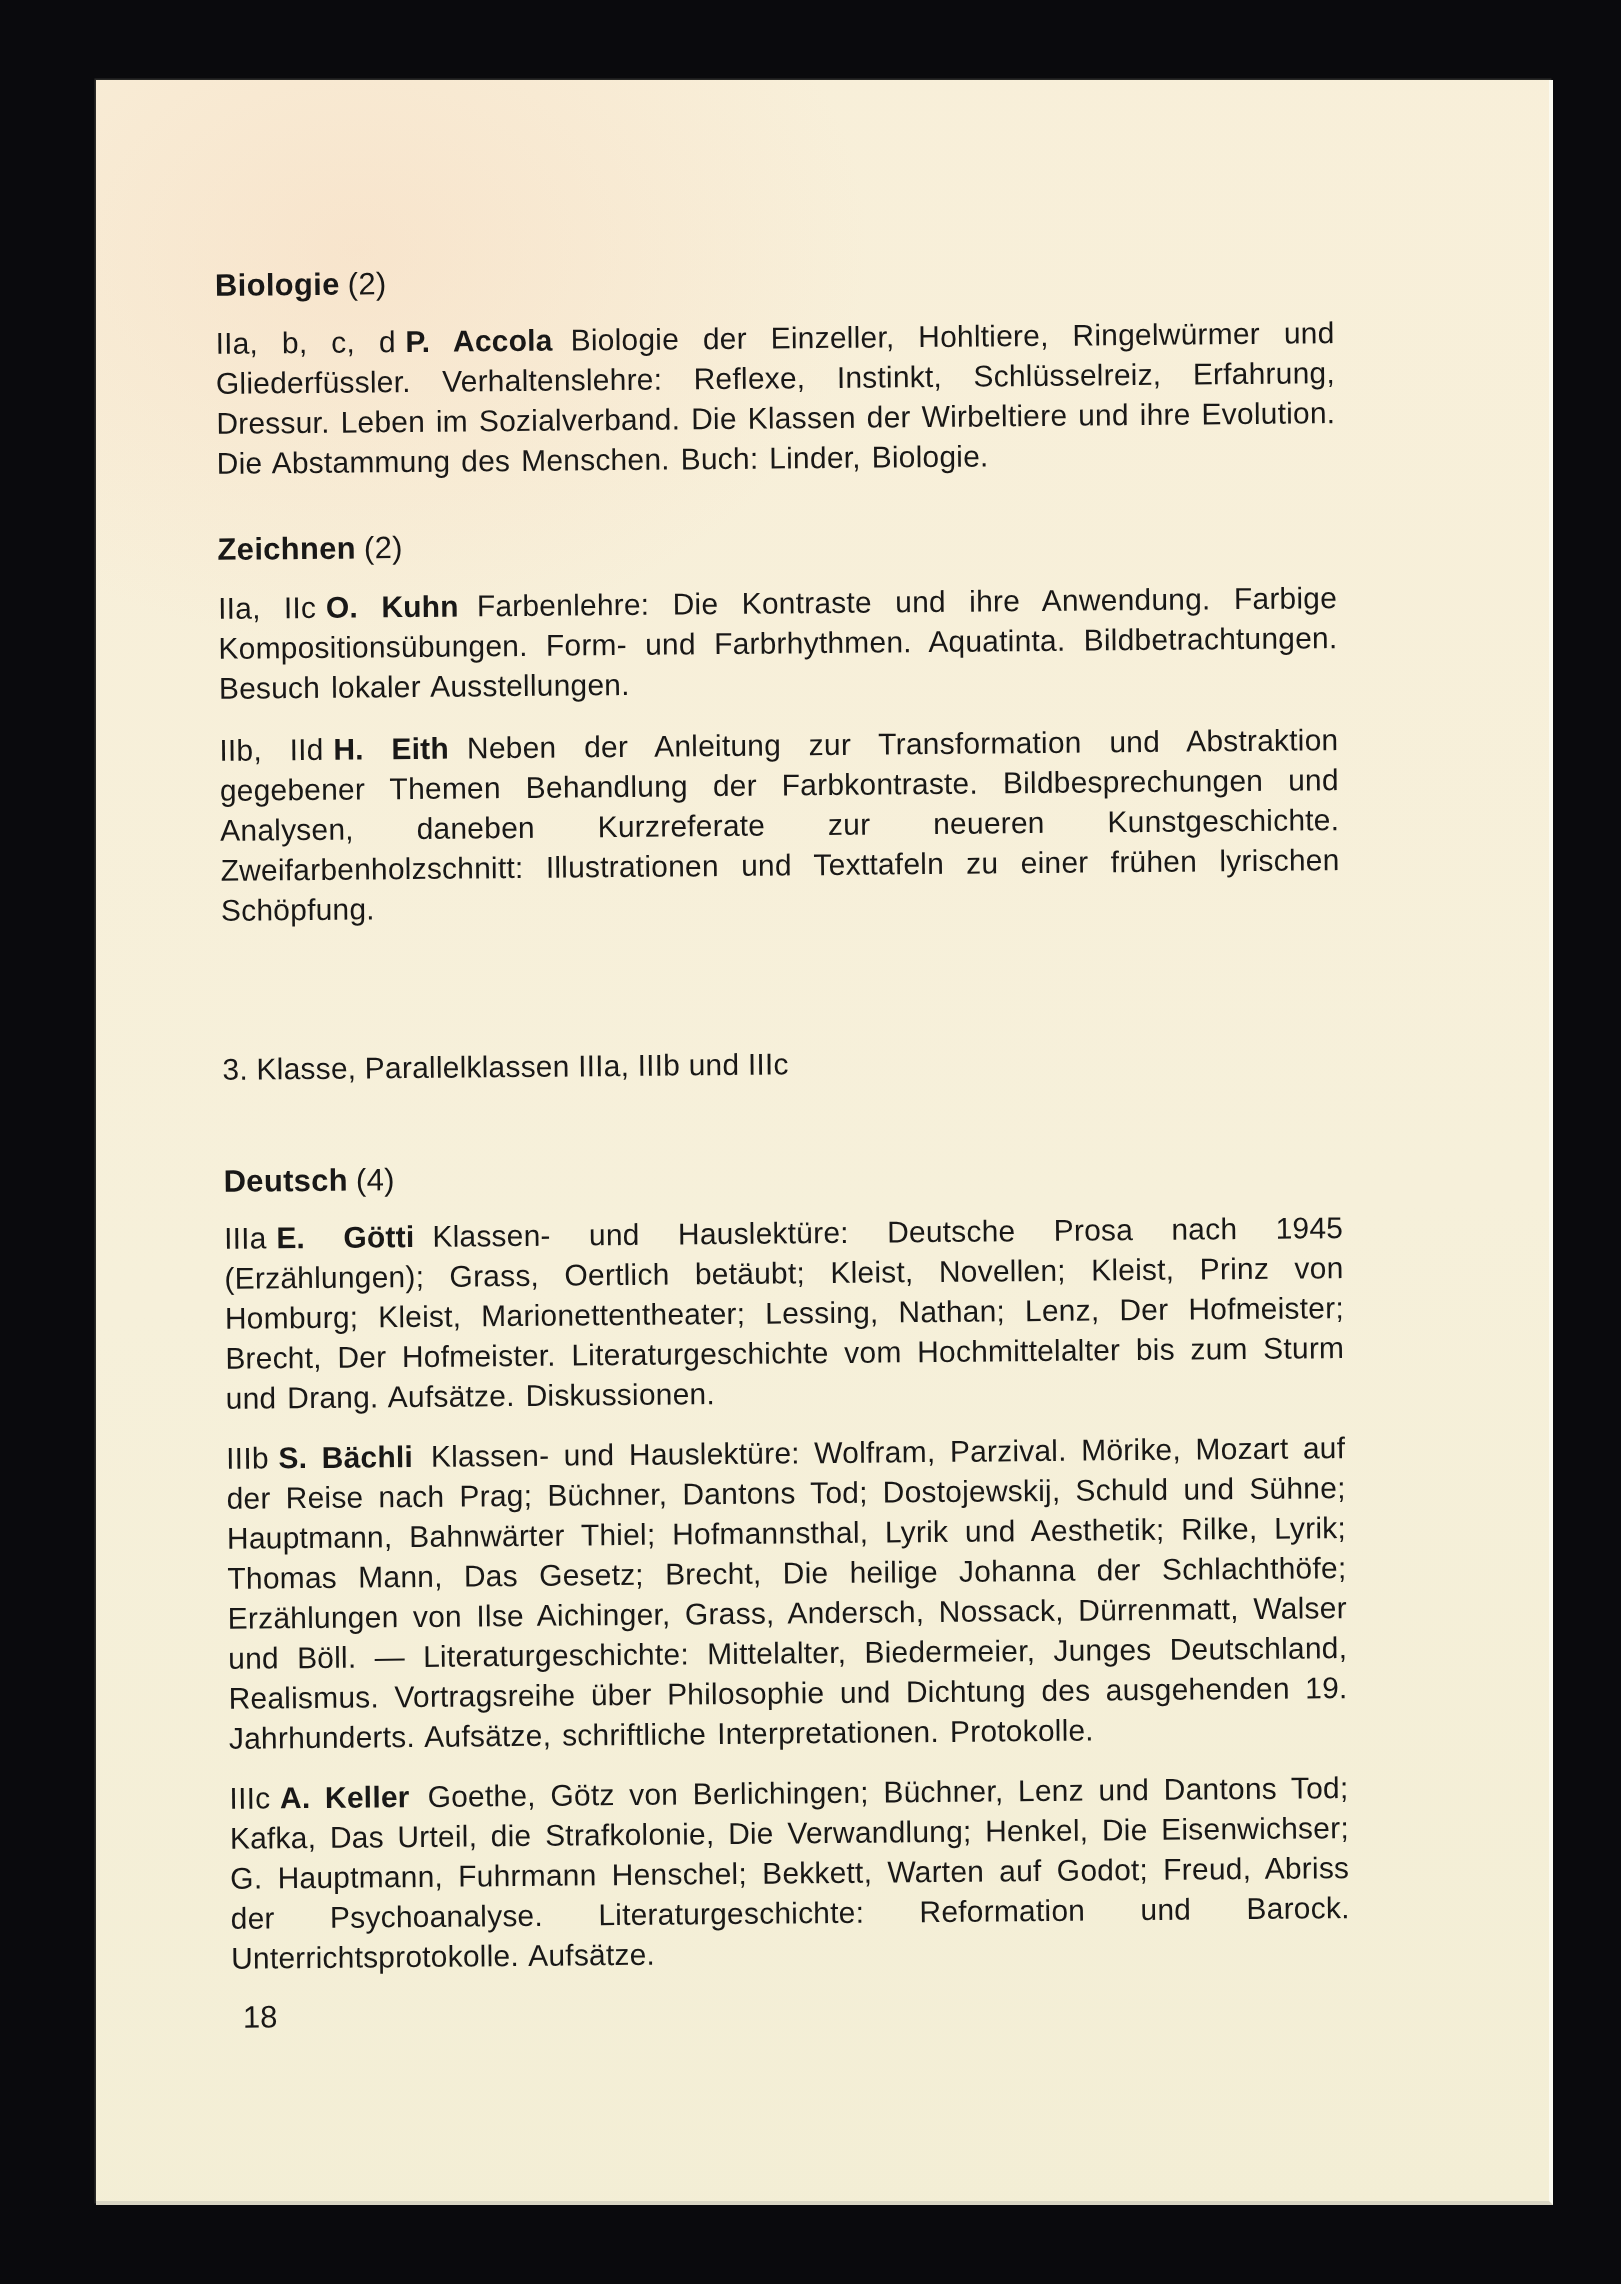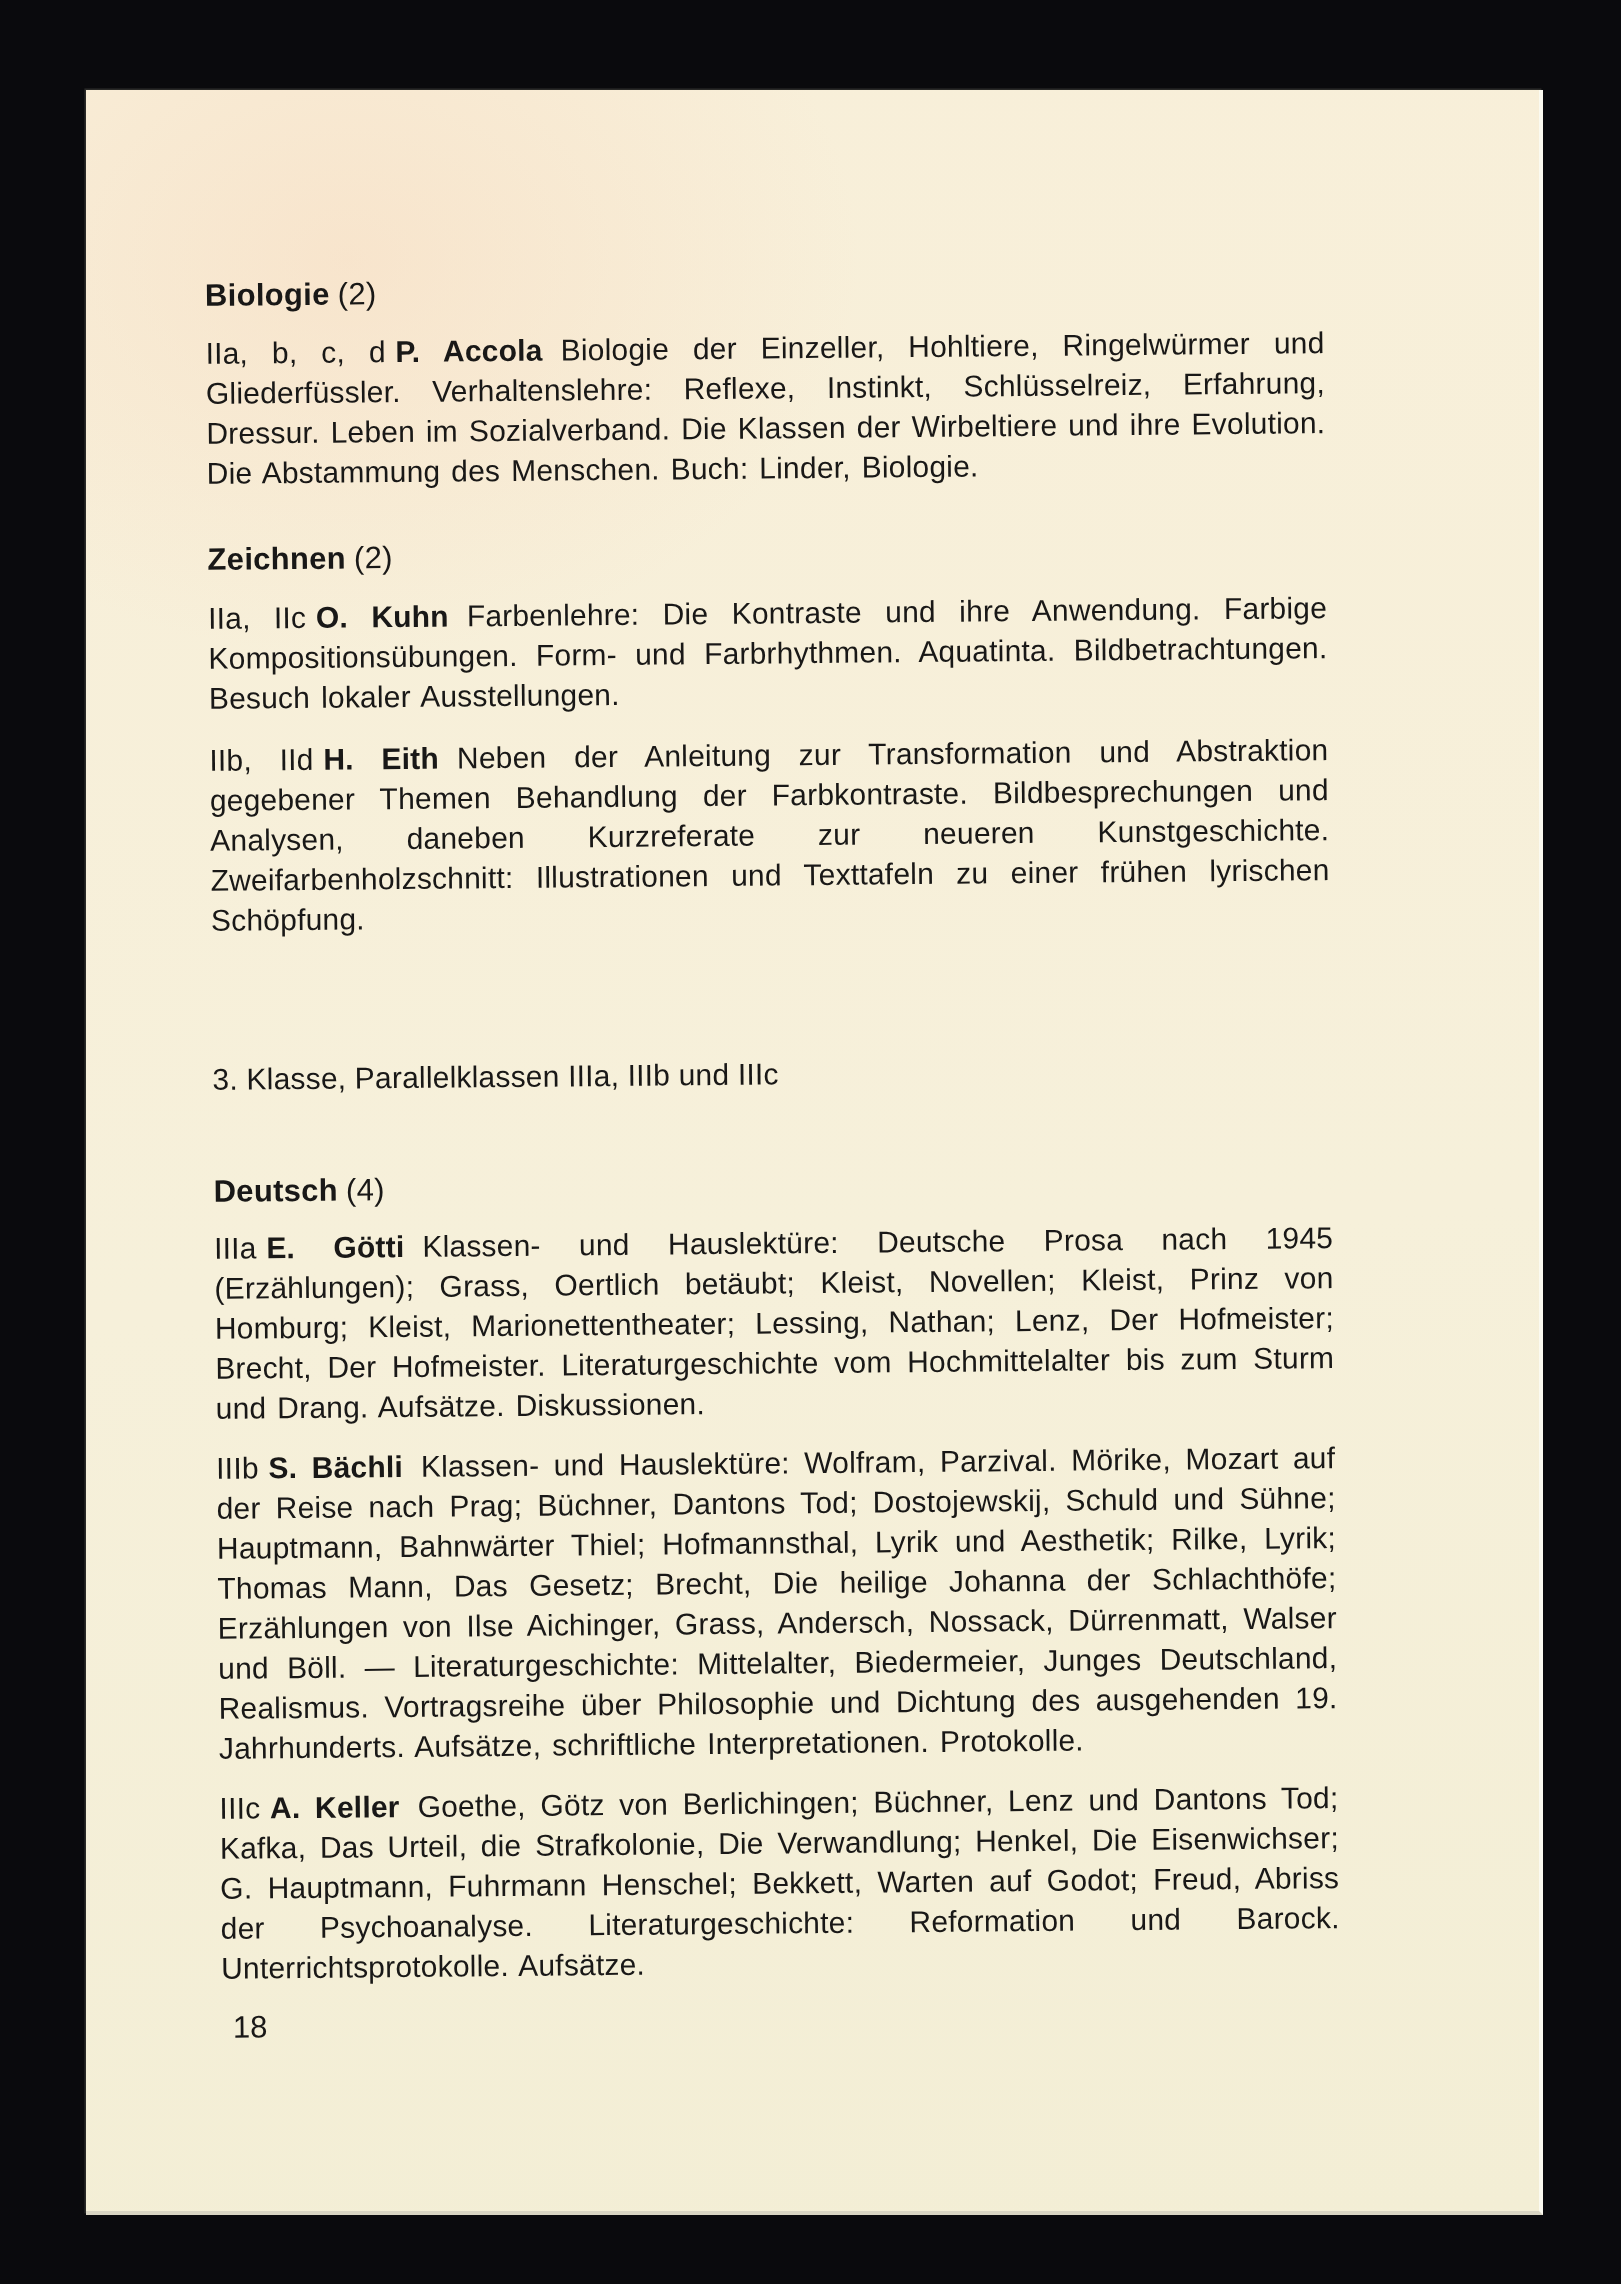--- a/index.html
+++ b/index.html
@@ -4,29 +4,28 @@
 <style>
   html, body {
     margin: 0; padding: 0;
     width: 1622px; height: 2284px;
     background: #0a0a0d;
     overflow: hidden;
     font-family: "Liberation Sans", sans-serif;
   }
   .paper {
     position: absolute;
-    left: 86px; top: 80px;
+    left: 96px; top: 80px;
     width: 1453px; height: 2121px;
     background:
       radial-gradient(ellipse 730px 568px at 18% 8%, rgba(248,218,192,0.50), rgba(248,218,192,0) 70%),
       linear-gradient(175deg, #f8efd9 0%, #f6f0da 55%, #f3eed5 100%);
     border-right: 4.9px solid #fbfaf0;
     border-bottom: 4px solid #d9d5c3;
     box-shadow: -1.6px -1.6px 0 #2a2a28;
-    margin-top: 10px;
   }
   .content {
     position: absolute;
     left: 0; top: 0;
     box-sizing: border-box;
     width: 1453px;
     padding: 188px 217px 0 117px;
     transform: rotate(-0.55deg);
     transform-origin: left top;
     color: #191817;

